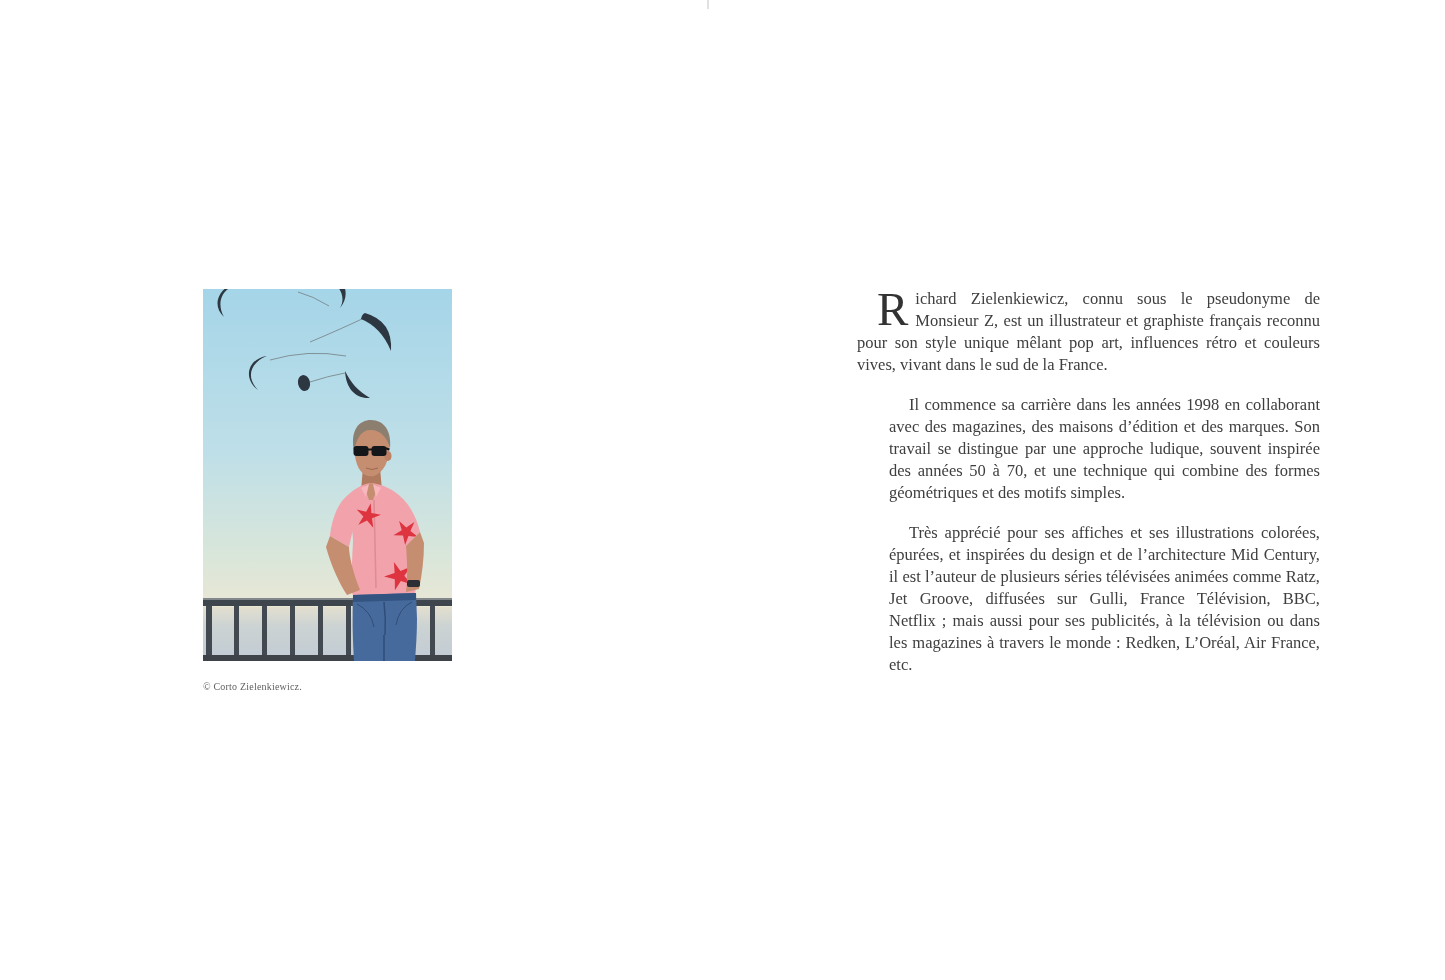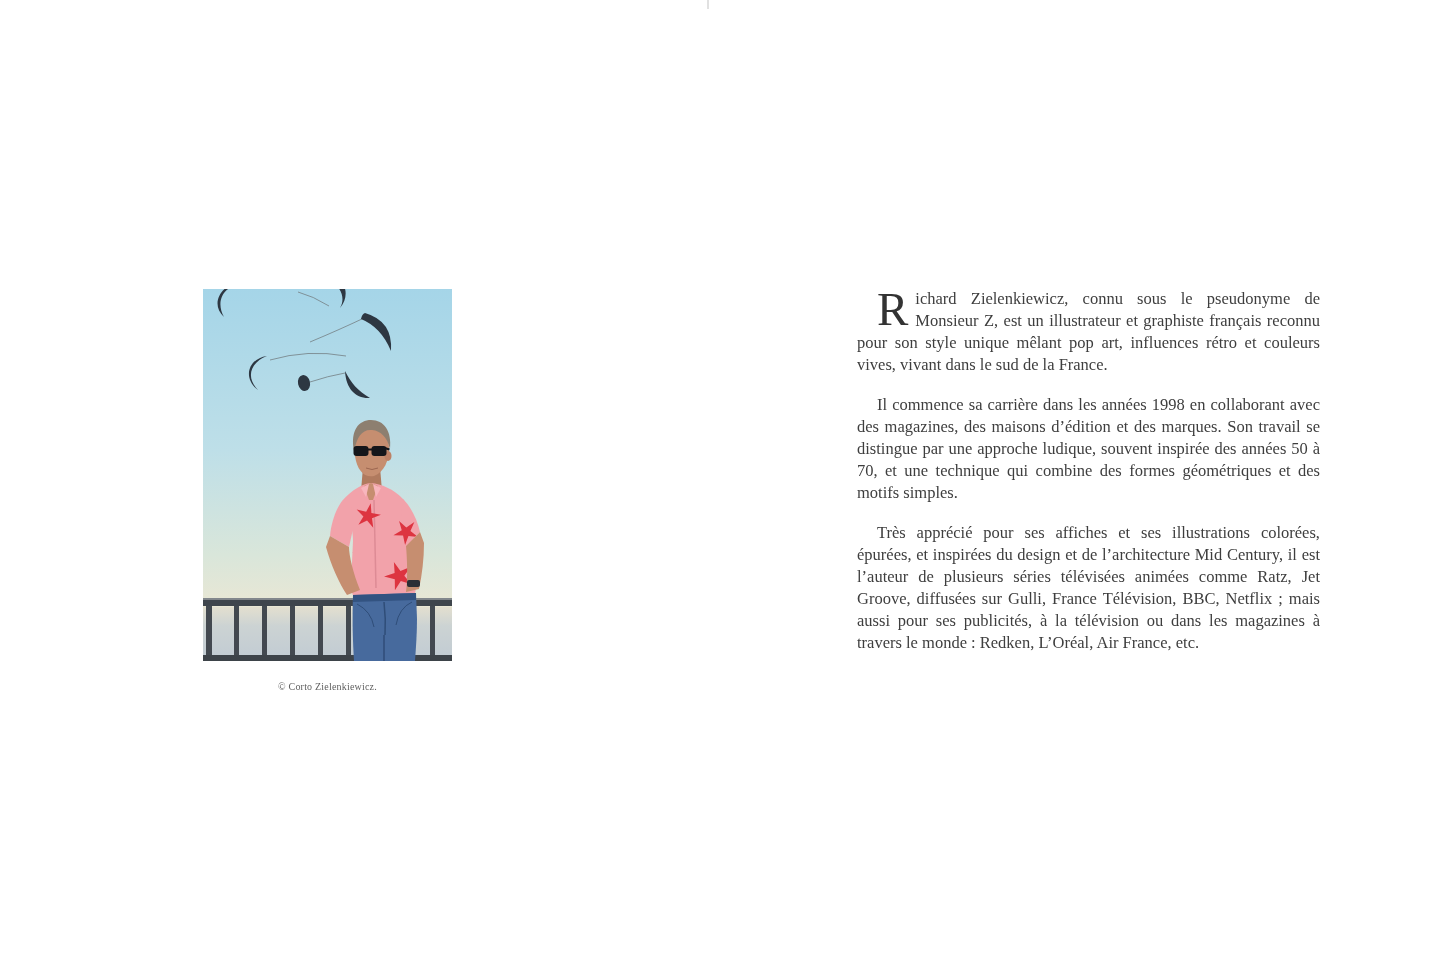--- a/index.html
+++ b/index.html
@@ -7,28 +7,28 @@
               font-family:"Liberation Serif", serif; }
   .stage { position:relative; width:1445px; height:980px; background:#ffffff; }
 
   .spine-mark { position:absolute; left:707px; top:0; width:2px; height:9px;
                 background:#d4d4d4; opacity:.7; }
 
   .photo-figure { position:absolute; left:203px; top:289px; width:249px; height:372px; }
   .photo-figure svg { display:block; width:249px; height:372px; }
 
   .photo-caption { position:absolute; left:203px; top:681px; width:249px;
-                   text-align:center; font-size:10px; letter-spacing:.2px;
+                   text-align:left; font-size:10px; letter-spacing:.2px;
                    color:#5f5f5f; }
 
   .article { position:absolute; left:857px; top:288px; width:463px;
              font-size:16.5px; line-height:22px; color:#3e3e3e;
              text-align:justify; }
   .article p { margin:0; }
-  .article p + p { margin-top:18px; text-indent:20px; }
+  .article p + p { margin-top:18px; text-indent:20px;margin-left:32px; }
   .dropcap { float:left; font-size:47px; line-height:38px; height:40px;
              padding:2px 7px 0 0; margin-left:20px; color:#333333; }
 </style>
 </head>
 <body>
 
 <div class="stage">
 
   <div class="spine-mark" title="Portrait de Monsieur Z sur une terrasse, sous un mobile, chemise rose aux étoiles de mer"></div>
 

